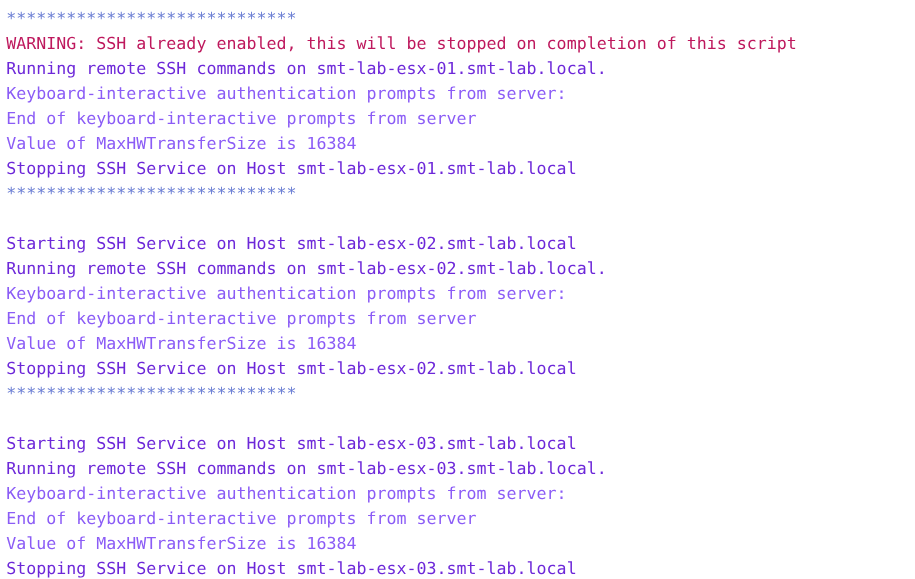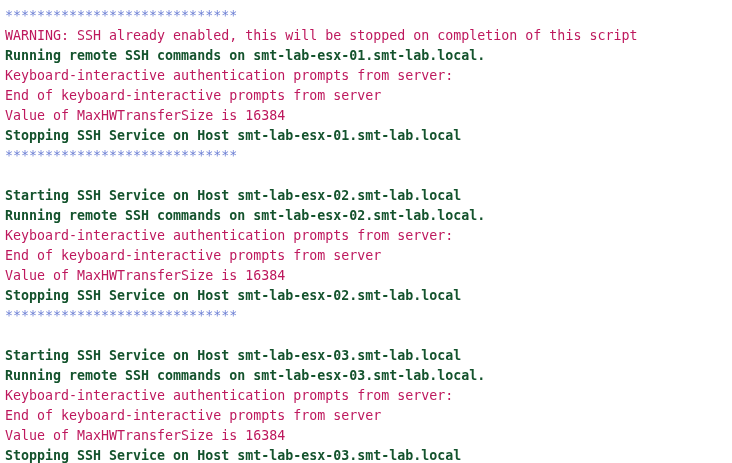--- a/index.html
+++ b/index.html
@@ -35,23 +35,23 @@
     white-space: pre;
   }
 
   .line {
     height: 20px;
     white-space: pre;
     font-family: "DejaVu Sans Mono", "Liberation Mono", monospace;
   }
 
   
-  .c-green    { color: #14532d; font-weight: bold; }
+  .c-green    { color: #6d28d9; }
   .c-warning  { color: #be185d; }
-  .c-plain    { color: #be185d; }
+  .c-plain    { color: #8b5cf6; }
   .c-stars    { color: #6c7fd4; }
   .c-blank    { color: transparent; }
 
   .line.stars {
     font-size: 13.3px;
     letter-spacing: 0px;
   }
 </style>
 </head>
 <body>

